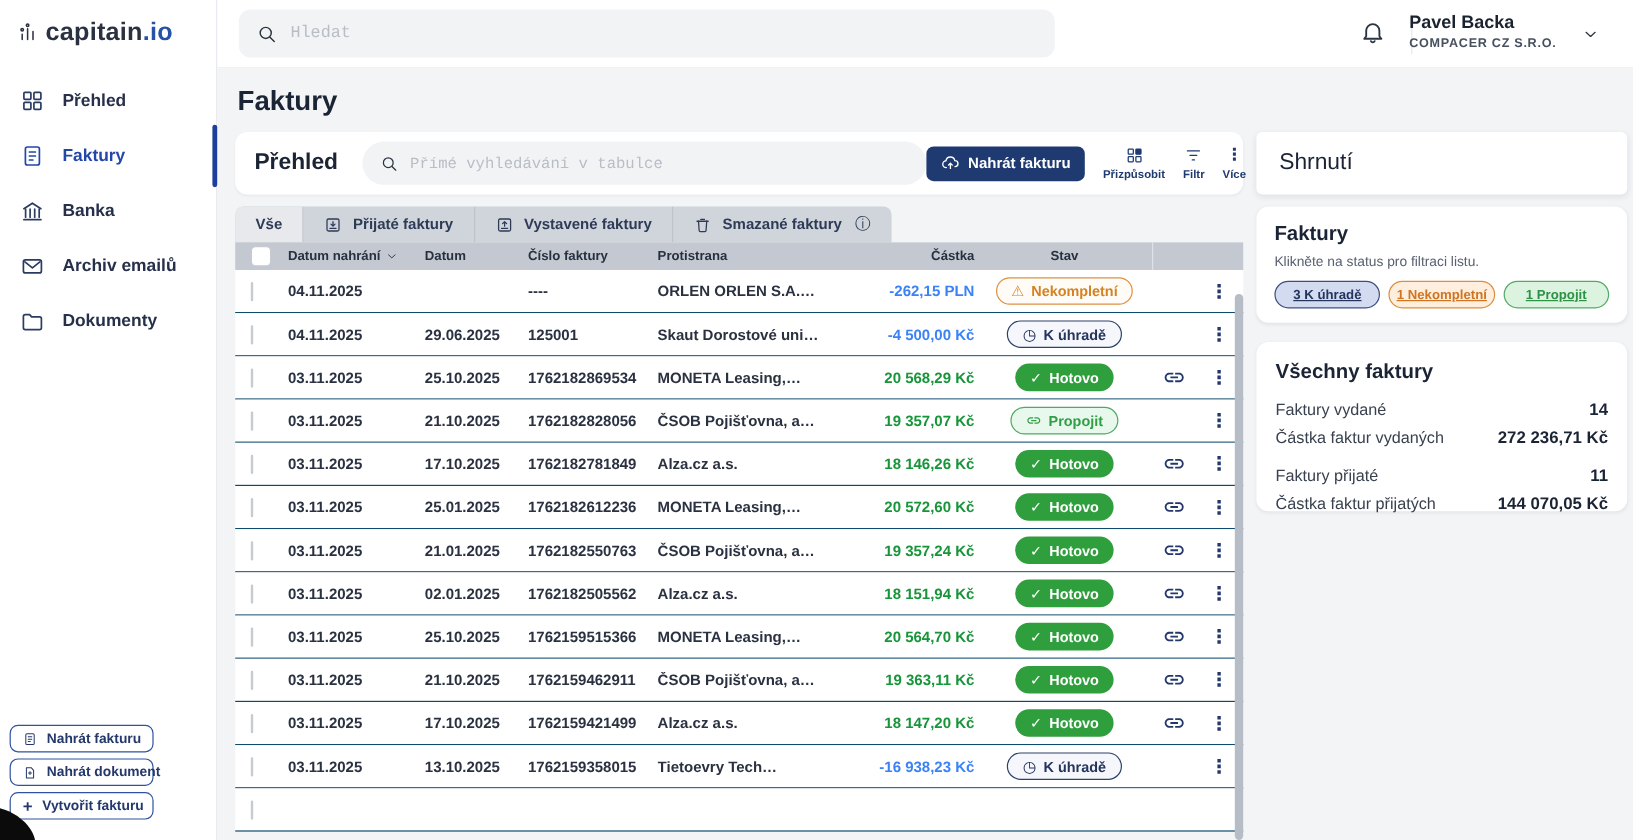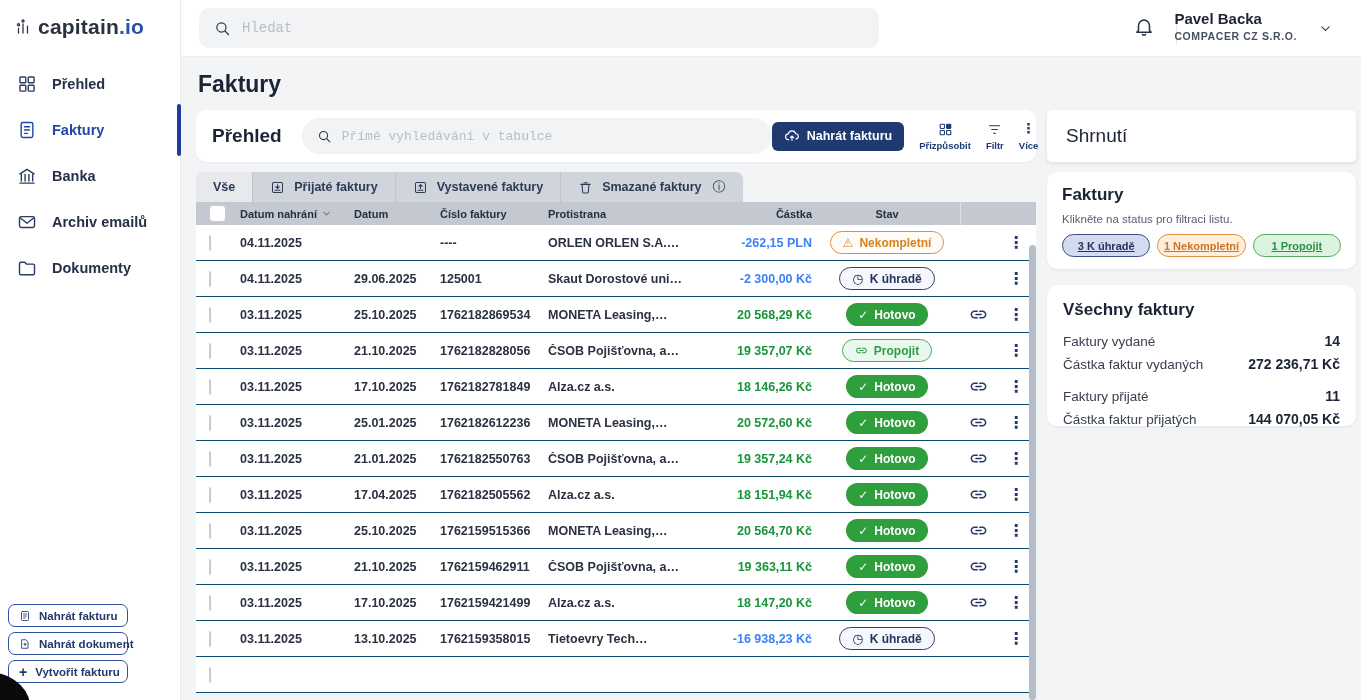--- a/index.html
+++ b/index.html
@@ -434,21 +434,21 @@
       </span>
     </div>
     <div class="cell-dots">⋮</div>
   </div>
         <div class="row grid-cols">
     <div><span class="cb"></span></div>
     <div class="cell">04.11.2025</div>
     <div class="cell">29.06.2025</div>
     <div class="cell">125001</div>
     <div class="cell">Skaut Dorostové uni…</div>
-    <div class="cell cell-amount amount-neg">-2 300,00 Kč</div>
+    <div class="cell cell-amount amount-neg">-4 500,00 Kč</div>
     <div class="cell-status">
       <span class="badge k-uhrade">
         <span class="badge-ic">◷</span>
 
         <span>K úhradě</span>
       </span>
     </div>
     <div class="cell-link">
       <span class="row-link" style="visibility: hidden;">
         <svg viewBox="0 0 24 24">
@@ -573,21 +573,21 @@
         <svg viewBox="0 0 24 24">
                 <path d="M3.9 12c0-1.71 1.39-3.1 3.1-3.1h4V7H7c-2.76 0-5 2.24-5 5s2.24 5 5 5h4v-1.9H7c-1.71 0-3.1-1.39-3.1-3.1zM8 13h8v-2H8v2zm9-6h-4v1.9h4c1.71 0 3.1 1.39 3.1 3.1s-1.39 3.1-3.1 3.1h-4V17h4c2.76 0 5-2.24 5-5s-2.24-5-5-5z"></path>
               </svg>
       </span>
     </div>
     <div class="cell-dots">⋮</div>
   </div>
         <div class="row grid-cols">
     <div><span class="cb"></span></div>
     <div class="cell">03.11.2025</div>
-    <div class="cell">17.04.2025</div>
+    <div class="cell">02.01.2025</div>
     <div class="cell">1762182505562</div>
     <div class="cell">Alza.cz a.s.</div>
     <div class="cell cell-amount amount-pos">18 151,94 Kč</div>
     <div class="cell-status">
       <span class="badge hotovo">
         <span class="badge-ic">✓</span>
 
         <span>Hotovo</span>
       </span>
     </div>

